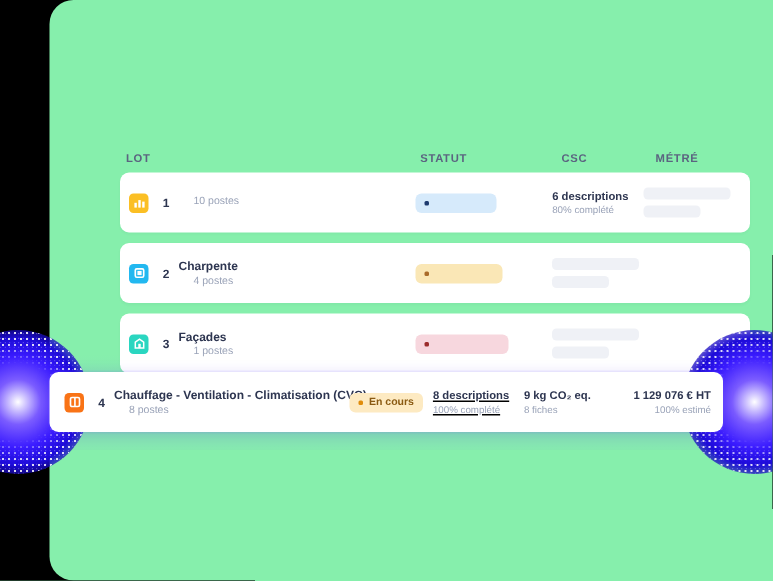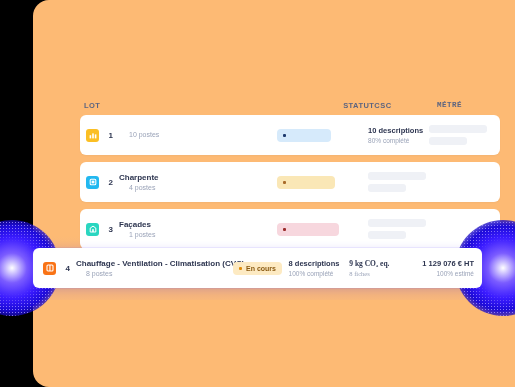--- a/index.html
+++ b/index.html
@@ -15,21 +15,21 @@
     position: relative;
   }
 
   
   #app-panel {
     position: absolute;
     left: 33px;
     top: 0px;
     width: 482px;
     height: 387px;
-    background: #fdba74;
+    background: #86efac;
     border-radius: 16px 0 0 16px;
     overflow: hidden;
   }
 
   
   #table-region {
     position: absolute;
     left: 47px;          
     top: 95px;
     width: 420px;
@@ -41,23 +41,23 @@
     height: 20px;
     padding: 0 8px 0 4px;
   }
   .th {
     font-size: 7.5px;
     font-weight: bold;
     letter-spacing: 0.06em;
     color: #5b6480;
   }
   .col-lot    { width: 200px; }
-  .col-statut { width: 96px; text-align: right; }
+  .col-statut { width: 96px; }
   .col-csc    { width: 64px; }
-  .col-metre  { width: 56px; text-align: left; font-family: Liberation Mono, monospace; }
+  .col-metre  { width: 56px; text-align: left; }
 
   
   .row {
     position: relative;
     display: flex;
     align-items: center;
     background: #ffffff;
     border-radius: 6px;
     height: 40px;
     margin-bottom: 7px;
@@ -199,22 +199,22 @@
     border-radius: 6px;
     display: flex;
     align-items: center;
     padding: 0 8px 0 10px;
     box-sizing: border-box;
     box-shadow: 0 0 0 1px rgba(120,100,255,0.10),
                 0 2px 10px rgba(60,30,220,0.18);
   }
   #row-highlight .cell-lot    { width: 190px; }
   #row-highlight .cell-statut { width: 66px; }
-  #row-highlight .cell-csc    { width: 72px; }
-  #row-highlight .cell-co2    { width: 68px; font-family: Liberation Serif, serif; }
+  #row-highlight .cell-csc    { width: 72px; text-decoration: underline; }
+  #row-highlight .cell-co2    { width: 68px; }
   #row-highlight .cell-metre  { width: 80px; text-align: right; }
   #row-highlight .cell-metre .val-main,
   #row-highlight .cell-metre .val-sub { text-align: right; }
 
   
   #violet-wash {
     position: absolute;
     left: 0; top: 236px;
     width: 482px; height: 64px;
     background: linear-gradient(to bottom,
@@ -253,21 +253,21 @@
         <span class="lot-text">
           <span class="lot-sub">10 postes</span>
         </span>
       </div>
       <div class="cell-statut">
         <span class="pill pill-blank" style="background:#d6eafb">
           <span class="dot" style="background:#1e3a6e"></span>
         </span>
       </div>
       <div class="cell-csc stack">
-        <span class="val-main">10 descriptions</span>
+        <span class="val-main">6 descriptions</span>
         <span class="val-sub">80% complété</span>
       </div>
       <div class="cell-metre">
         <div class="skel w-long"></div>
         <div class="skel w-short"></div>
       </div>
     </div>
 
     <div class="row">
       <div class="cell-lot">

